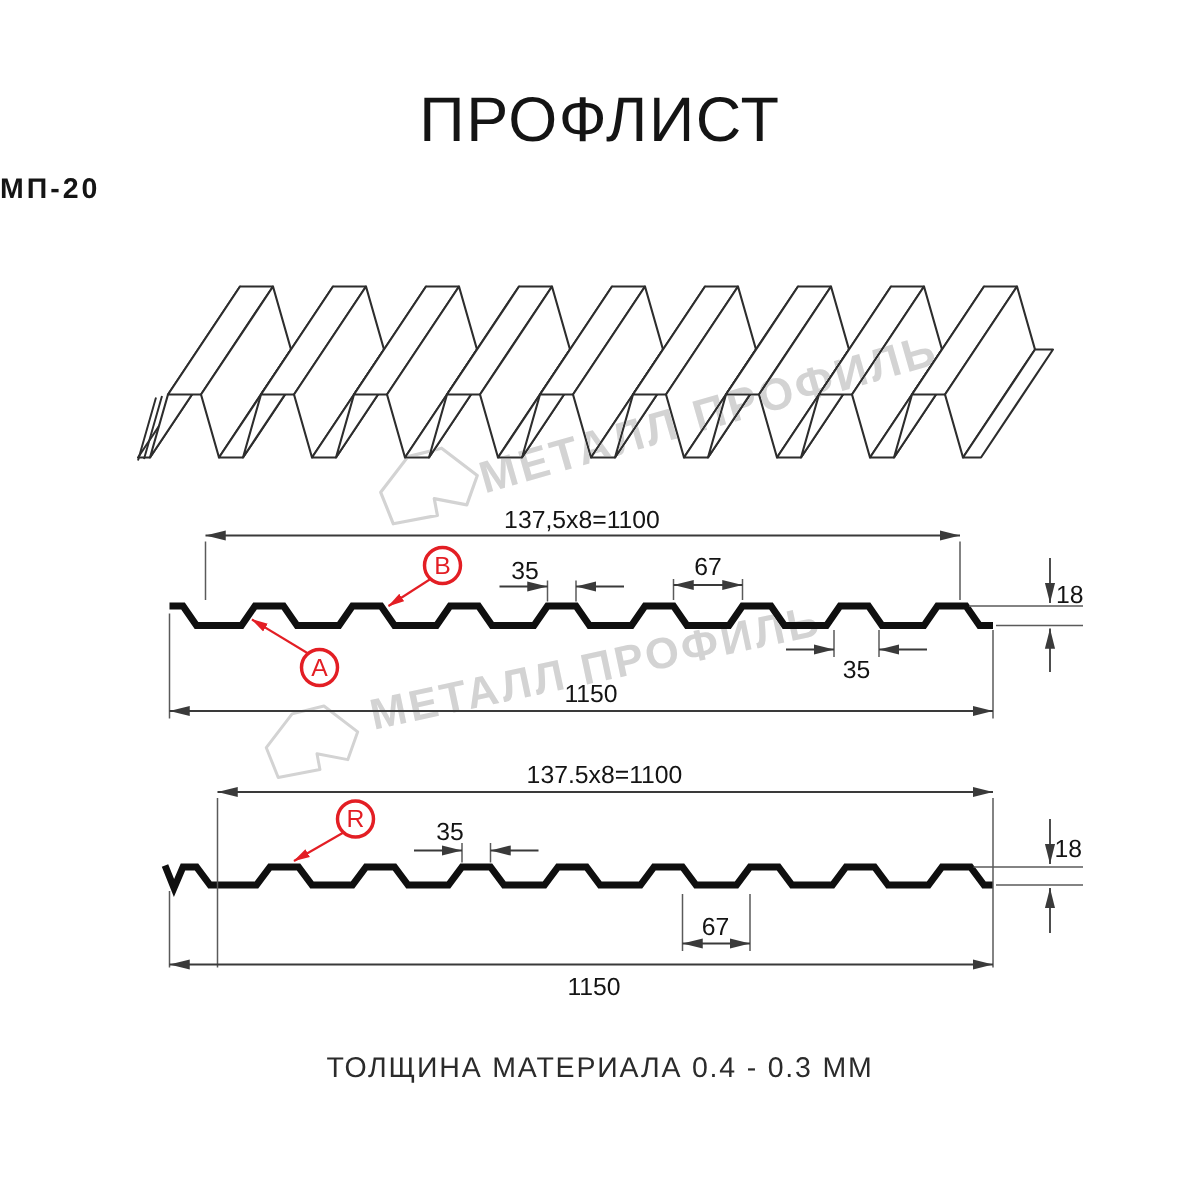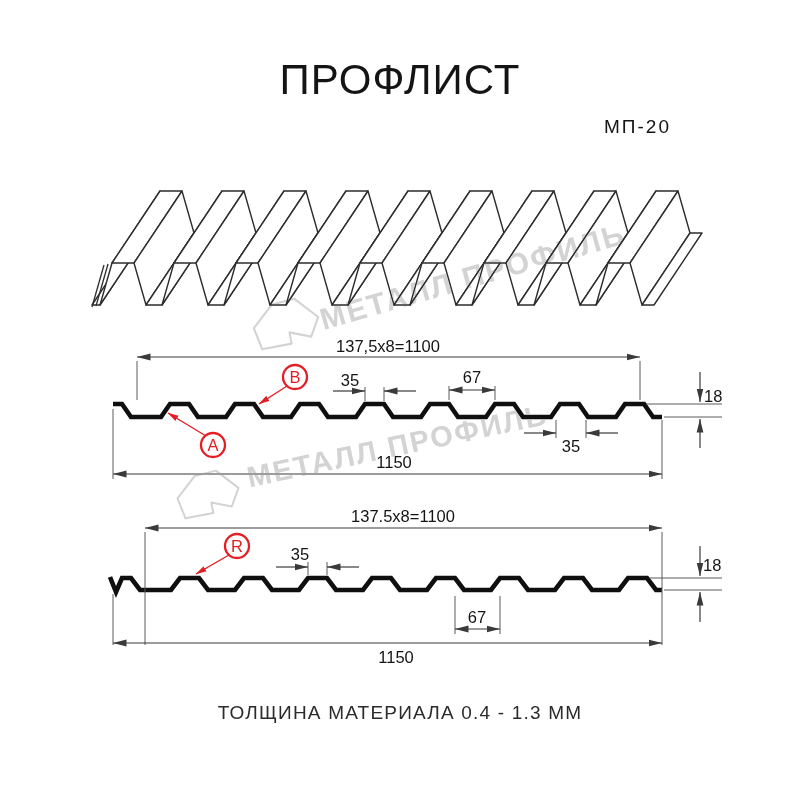--- a/index.html
+++ b/index.html
@@ -1,21 +1,21 @@
 <!DOCTYPE html>
 <html style="--red: #e31e24; --ink: #141414; --wm: #d3d3d3;"><head>
 <meta charset="utf-8">
 <style>
   html,body{margin:0;padding:0;background:#fff;}
   .page{position:relative;width:800px;height:800px;background:#fff;overflow:hidden;
         font-family:"Liberation Sans",sans-serif;}
   .title{position:absolute;left:0;top:56px;width:800px;text-align:center;
          font-size:42px;font-weight:normal;letter-spacing:1px;color:var(--ink);}
-  .subtitle{position:absolute;left:0;top:116px;width:671px;text-align:right;
-         font-size:19px;font-weight:normal;letter-spacing:2px;color:var(--ink);}
+  .subtitle{position:absolute;left:0;top:116px;width:671px;text-align:left;
+         font-size:19px;font-weight:bold;letter-spacing:2px;color:var(--ink);}
   .footer{position:absolute;left:0;top:702px;width:800px;text-align:center;
          font-size:19px;letter-spacing:1.2px;color:#2b2b2b;}
   svg.layer{position:absolute;left:0;top:0;}
   #main-svg{z-index:1;} #overlay-svg{z-index:8;}
   .wm{position:absolute;mix-blend-mode:darken;z-index:5;color:var(--wm);}
   .wm-text{display:inline-block;position:absolute;white-space:nowrap;font-weight:bold;
          letter-spacing:2px;transform-origin:left top;color:var(--wm);}
   .wm-logo{position:absolute;}
   .face{fill:#fff;stroke:#2d2d2d;stroke-width:1.4;stroke-linejoin:round;}
   .cut{stroke:#2d2d2d;stroke-width:1.3;fill:none;}
@@ -214,14 +214,14 @@
     <text class="dim" x="703" y="571" text-anchor="start">18</text>
     <text class="dim" x="396" y="663" text-anchor="middle">1150</text>
 
     <g>
       <line class="redln" x1="229" y1="555" x2="196" y2="574" marker-end="url(#arrR2)"></line>
       <circle class="redcirc" cx="237" cy="546" r="12"></circle>
       <text class="lbl" x="237" y="551.5" text-anchor="middle">R</text>
     </g>
   </svg>
 
-  <div class="footer">ТОЛЩИНА МАТЕРИАЛА 0.4 - 1.3 ММ</div>
+  <div class="footer">ТОЛЩИНА МАТЕРИАЛА 0.4 - 0.3 ММ</div>
 </div>
 
 </body></html>

